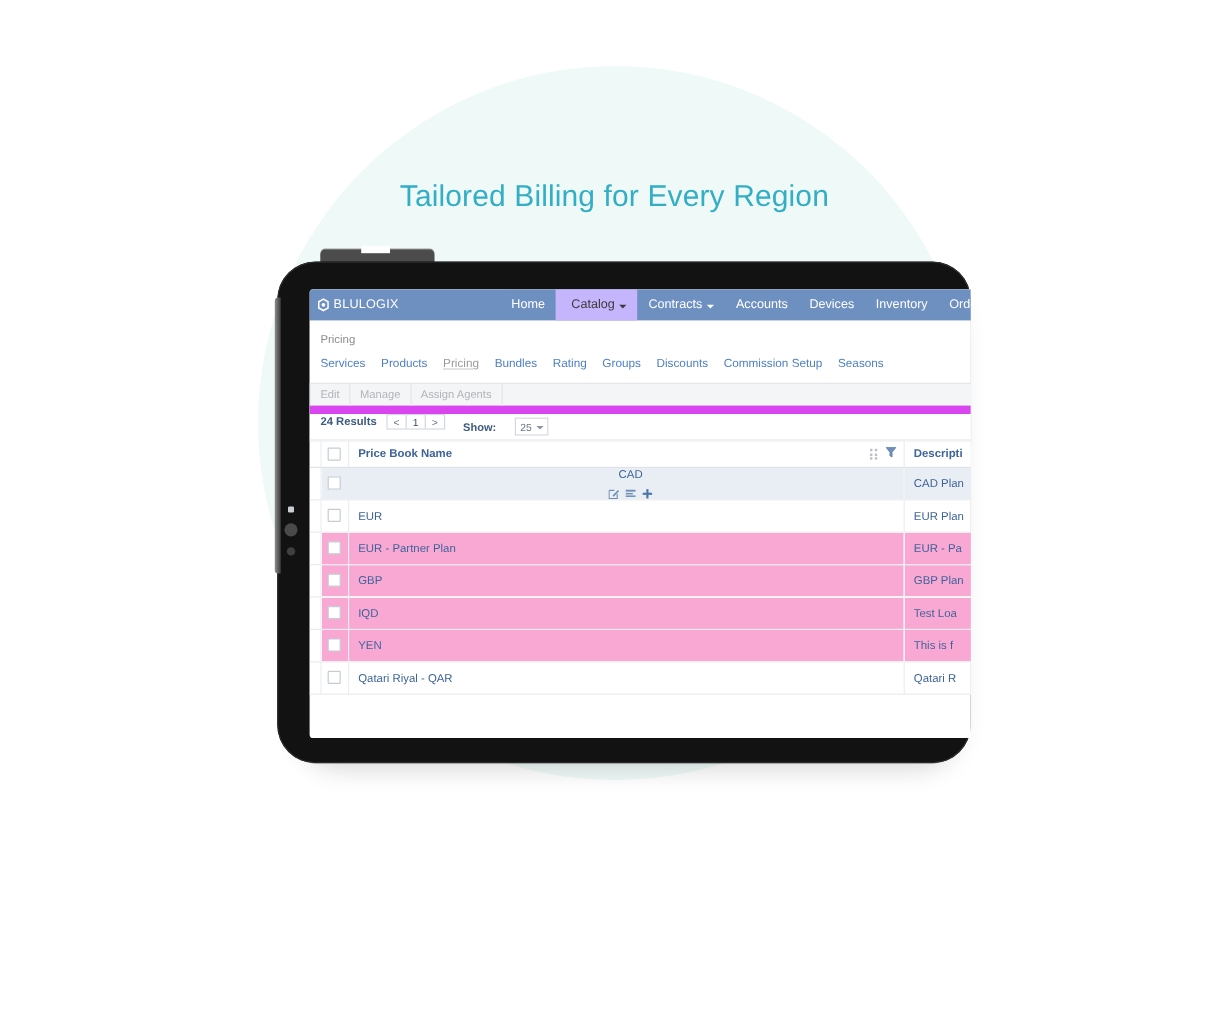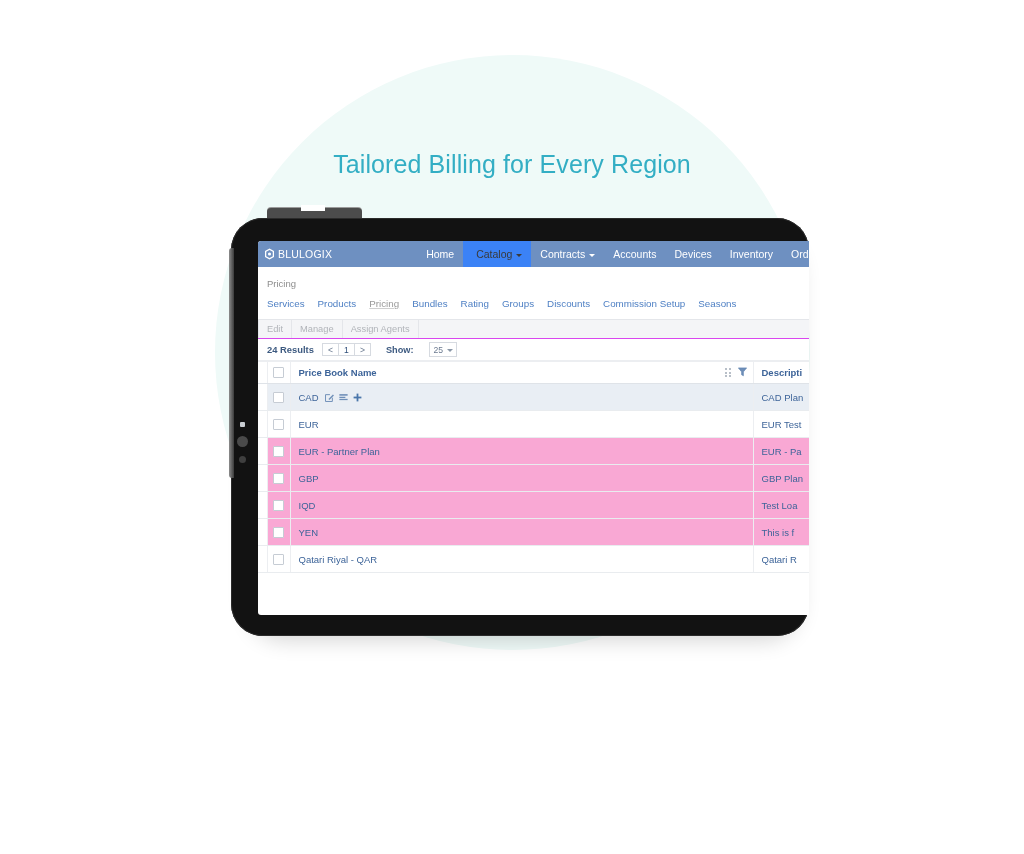--- a/index.html
+++ b/index.html
@@ -157,21 +157,21 @@
   .nav-item {
     display: flex;
     align-items: center;
     gap: 4px;
     padding: 0 9px;
     color: #ffffff;
     font-size: 10.5px;
     white-space: nowrap;
   }
   .nav-item.active {
-    background: #3b82f6;
+    background: #c4b5fd;
     color: #3a3a3a;
     padding-left: 13px;
   }
   .caret {
     display: inline-block;
     width: 0; height: 0;
     border-left: 3.2px solid transparent;
     border-right: 3.2px solid transparent;
     border-top: 3.6px solid currentColor;
     margin-top: 2px;
@@ -203,41 +203,40 @@
     text-decoration: underline;
     text-decoration-color: #cfcfcf;
   }
 
   
   #toolbar {
     margin-top: 10px;
     height: 18px;
     background: #f4f5f7;
     border-top: 1px solid #e4e6ea;
-    border-bottom: 1px solid #d946ef;
+    border-bottom: 7px solid #d946ef;
     display: flex;
     align-items: flex-start;
   }
   .tb-btn {
     font-size: 9.3px;
     color: #b1b4b9;
     padding: 0 8px;
     height: 100%;
     display: flex;
     align-items: center;
     border-right: 1px solid #e4e6ea;
     white-space: nowrap;
   }
   .tb-btn:first-child { border-left: 1px solid #e4e6ea; }
 
   
   #pager {
     height: 21px;
     display: flex;
-    align-items: center;
     gap: 9px;
     padding-left: 9px;
     background: #fff;
     border-bottom: 1px solid #eceef1;
   }
   #results-count {
     font-size: 9.4px;
     color: #3d5a80;
     font-weight: bold;
     white-space: nowrap;
@@ -300,21 +299,21 @@
     border: 1px solid #c6ccd4;
     background: #fff;
     display: inline-block;
     vertical-align: middle;
     border-radius: 1px;
   }
   tr.alt td { background: #f9a8d4; }
   tr.hover td { background: #e9eef4; }
   tr.hover td.gutter { background: #e9eef4; }
 
-  .name-cell { display: flex; align-items: center; gap: 6px; }
+  .name-cell { display: flex; align-items: center; gap: 6px; flex-direction: column; }
   .row-actions { display: flex; align-items: center; gap: 5px; color: #6f8fb8; }
   .row-actions svg { display: block; }
 
   .hdr-name-inner { display:flex; align-items:center; justify-content: space-between; padding-right:6px;}
   .hdr-tools { display:flex; align-items:center; gap:7px; }
   .drag-dots { display:grid; grid-template-columns: 2px 2px; grid-gap:1.5px; }
   .drag-dots i { width:2px; height:2px; background:#b8bfc8; display:block; }
 </style>
 </head>
 <body>
@@ -484,21 +483,21 @@
                 </span>
               </div>
             </td>
             <td><span>CAD Plan</span></td>
           </tr>
 
           <tr>
             <td class="gutter"></td>
             <td class="check"><span class="cb"></span></td>
             <td><span>EUR</span></td>
-            <td><span>EUR Test</span></td>
+            <td><span>EUR Plan</span></td>
           </tr>
 
           <tr class="alt">
             <td class="gutter"></td>
             <td class="check"><span class="cb"></span></td>
             <td><span>EUR - Partner Plan</span></td>
             <td><span>EUR - Pa</span></td>
           </tr>
 
           <tr class="alt">

